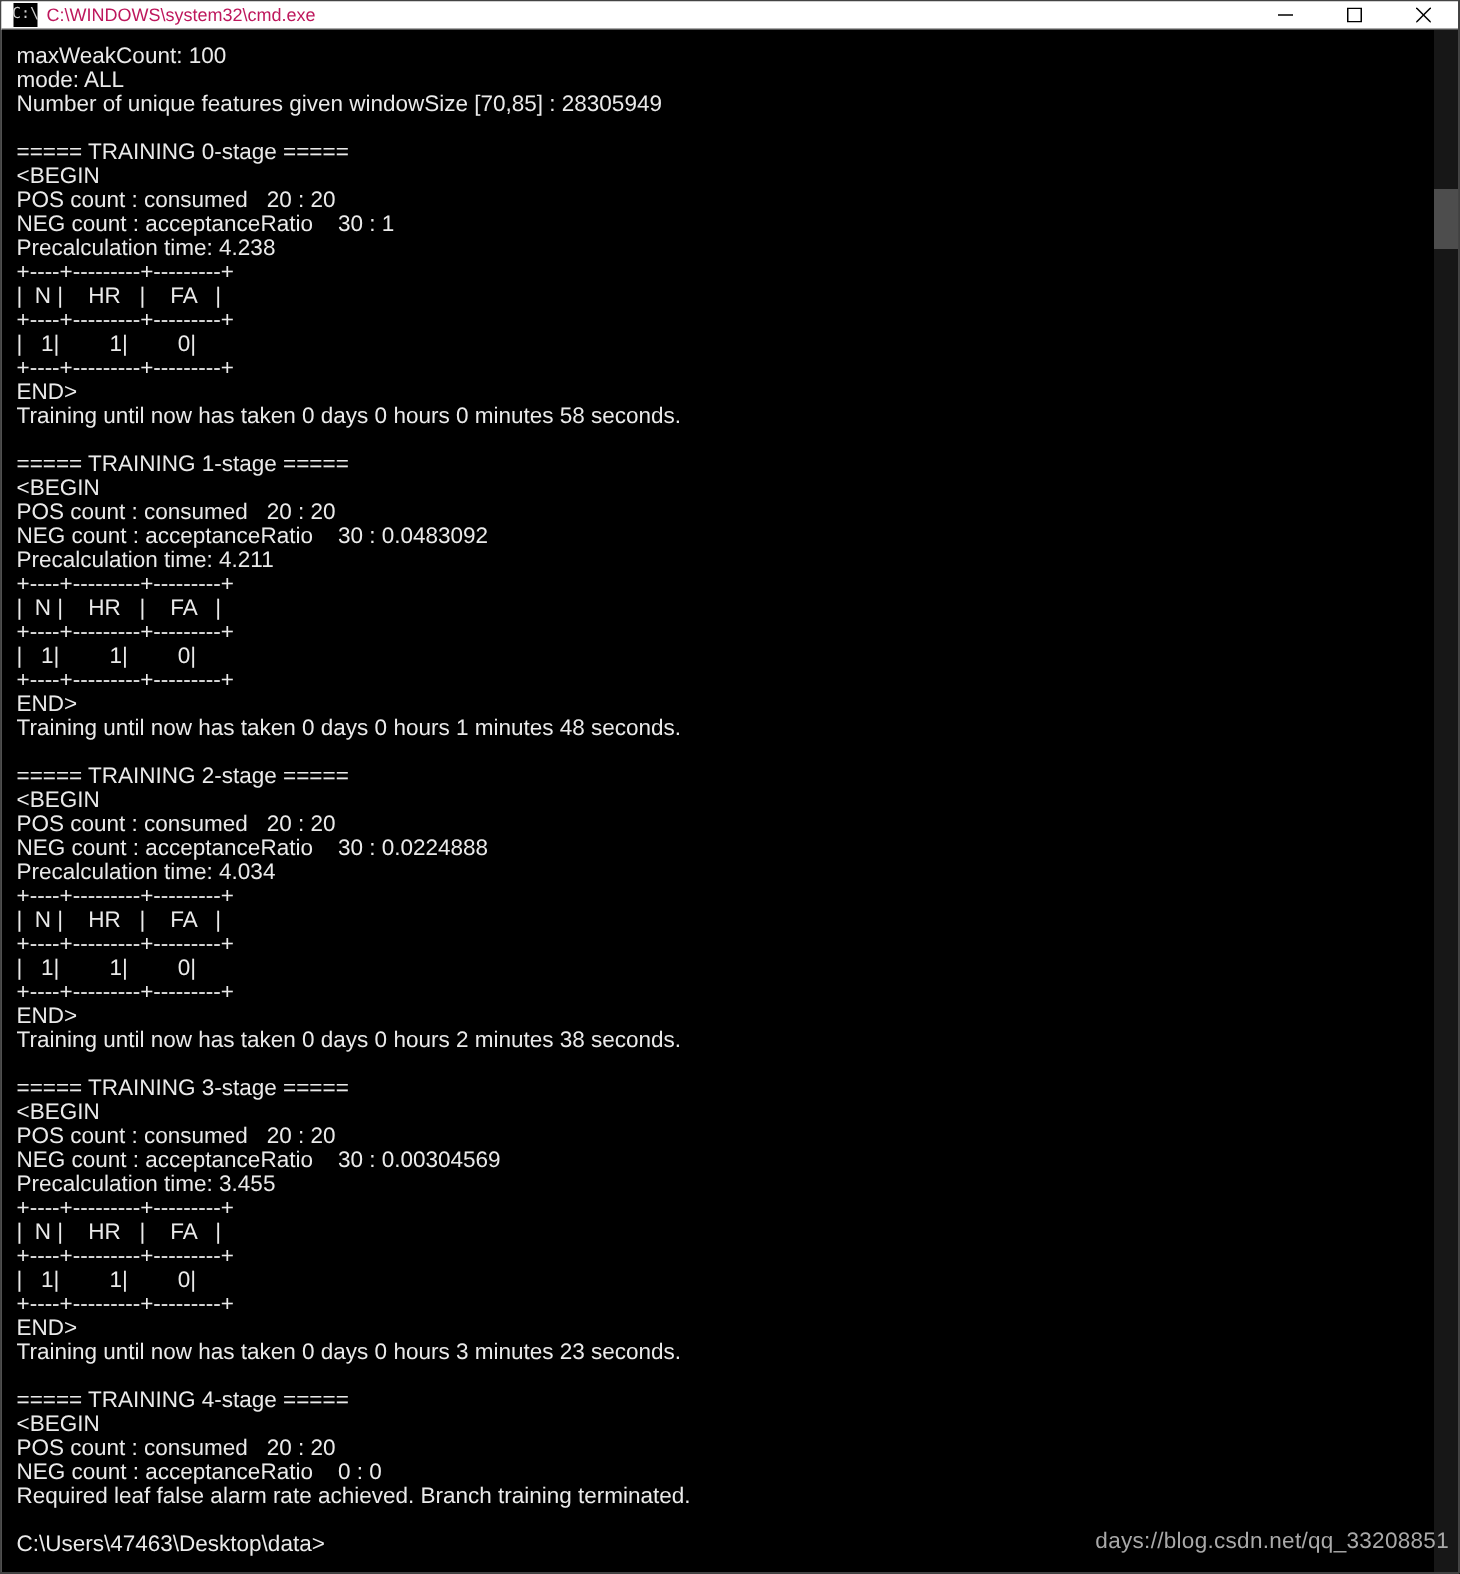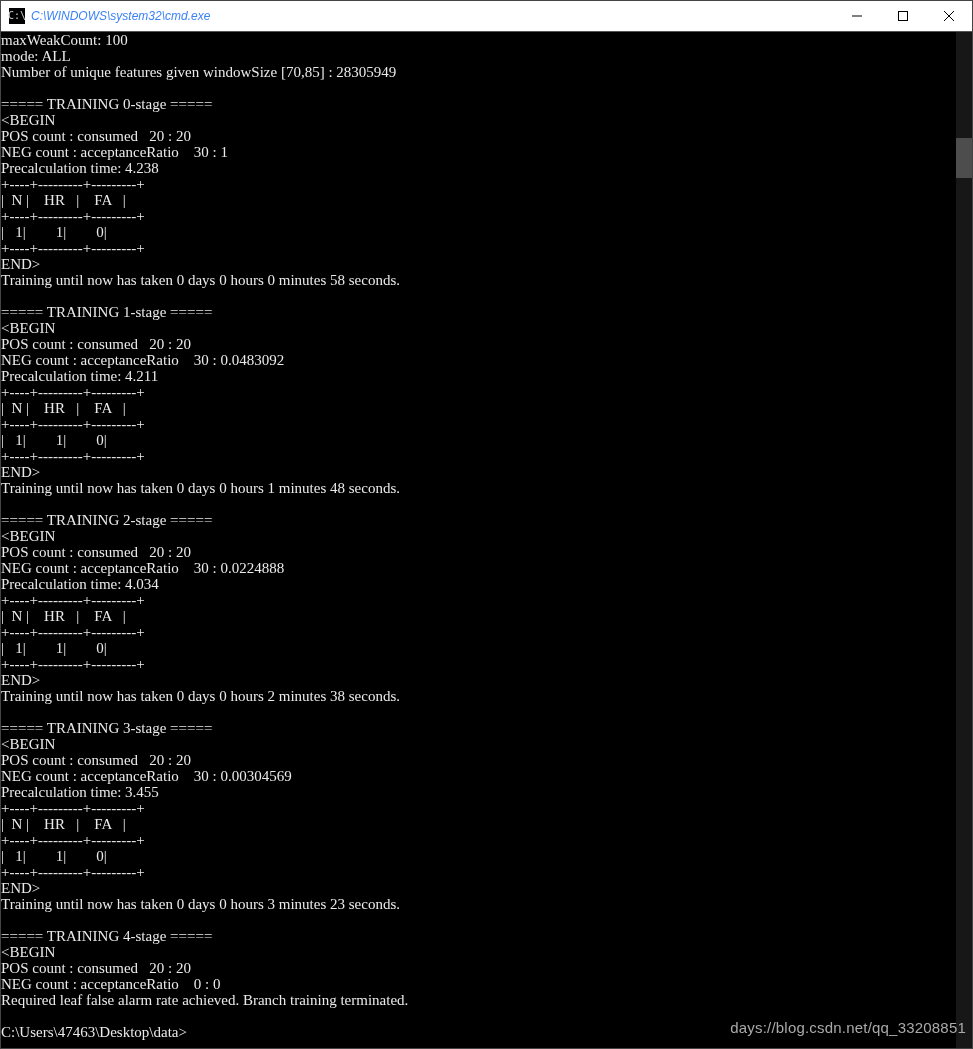--- a/index.html
+++ b/index.html
@@ -1,26 +1,26 @@
 <!DOCTYPE html>
 <html><head>
 <meta charset="utf-8">
 <style>
   html,body{margin:0;padding:0;background:#000;}
   body{width:973px;height:1049px;overflow:hidden;font-family:"Consolas","NSimSun","Courier New",monospace;}
   .window{width:973px;height:1049px;background:#fff;display:flex;flex-direction:column;border:1px solid #444;box-sizing:border-box;}
   .titlebar{height:30px;background:#fff;display:flex;align-items:center;border-bottom:1px solid #555;}
   .titlebar .icon{width:16px;height:16px;margin:0 6px 0 8px;display:inline-flex;align-items:center;justify-content:center;background:#000;}
   .titlebar .icon span{font-size:10px;color:#ccc;font-family:monospace;line-height:1;}
-  .titlebar .title{font-family:"Segoe UI",Tahoma,sans-serif;font-size:12px;color:#3b82f6;flex:1;white-space:nowrap;overflow:hidden;font-style:italic;}
+  .titlebar .title{font-family:"Segoe UI",Tahoma,sans-serif;font-size:12px;color:#be185d;flex:1;white-space:nowrap;overflow:hidden;}
   .winbtns{display:flex;height:100%;}
   .winbtn{width:46px;height:100%;display:flex;align-items:center;justify-content:center;font-family:"Segoe UI Symbol",sans-serif;color:#000;font-size:12px;}
   .winbtn svg{stroke:#000;stroke-width:1;fill:none;}
   .term-wrap{flex:1;background:#000;position:relative;color:#dcdcdc;}
-  .term{white-space:pre;font-size:15px;line-height:16px;letter-spacing:0px;padding:0;margin:0;color:#eaeaea;font-family:Liberation Serif, serif;}
+  .term{white-space:pre;font-size:15px;line-height:16px;letter-spacing:0px;padding:10px;margin:0;color:#eaeaea;font-family:Liberation Sans, sans-serif;}
   .scrollbar{position:absolute;top:0;right:0;width:16px;height:100%;background:#171717;}
   .scroll-thumb{position:absolute;right:0;width:16px;background:#4d4d4d;}
   .watermark{position:absolute;right:6px;bottom:12px;color:#a9a9a9;font-family:Arial,sans-serif;font-size:15px;letter-spacing:0.2px;}
 </style>
 </head>
 <body>
 
 <div class="window">
   <div class="titlebar">
     <span class="icon">

